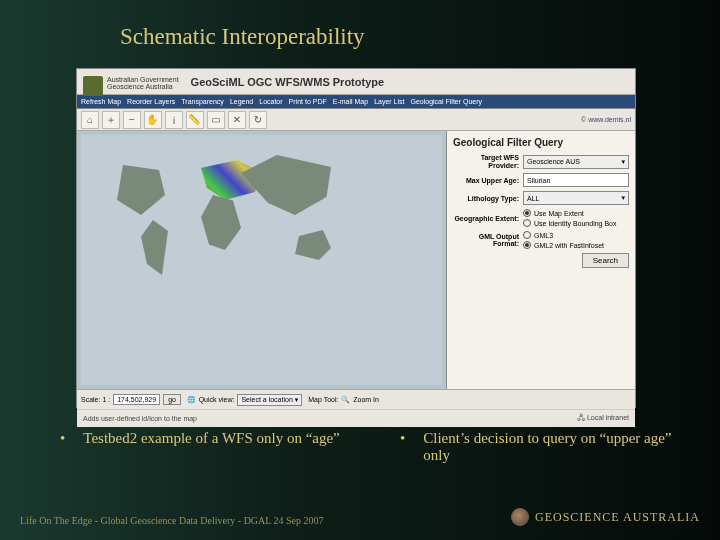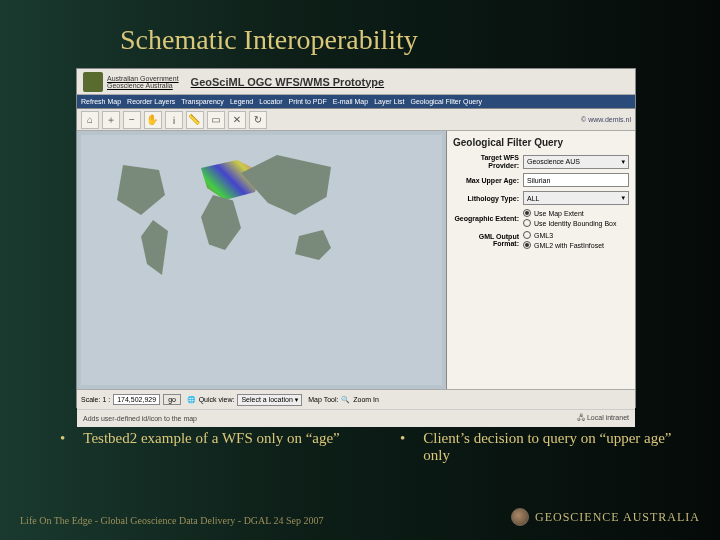--- a/index.html
+++ b/index.html
@@ -10,36 +10,35 @@
     color: #000;
     overflow: hidden;
     position: relative;
   }
   .slide-bg {
     position: absolute; inset: 0;
     background: linear-gradient(to right, #1a3a2f 0%, #0d1f18 40%, #050a08 100%);
   }
   .slide-title {
     position: absolute; top: 24px; left: 120px;
-    font-size: 28px; color: #dac77a;
+    font-size: 23px; color: #dac77a;
     font-family: "Times New Roman", serif;
   }
   .screenshot {
     position: absolute; top: 68px; left: 76px;
     width: 560px; height: 340px;
     background: #d6d4cc;
     border: 1px solid #888;
     font-size: 9px;
   }
   .site-header {
     height: 26px; background: #e8e6de;
-    display: flex; align-items: center;
+    display: flex; align-items: flex-start;
     padding: 7px 6px;
     border-bottom: 1px solid #aaa;
-    text-decoration: underline;
   }
   .crest { width: 20px; height: 20px; background: #5a6b2f; border-radius: 2px; margin-right: 4px; }
   .gov-text { font-size: 7px; color: #333; line-height: 1; margin-right: 12px; }
   .site-title { font-weight: bold; color: #333; font-size: 11px; }
   .menubar {
     height: 14px; background: #2a4a7a;
     display: flex; align-items: center;
     padding: 0 4px; gap: 6px;
     color: #fff; font-size: 7px;
     border-bottom: 1px solid #888;
@@ -222,20 +221,23 @@
             <span class="radio"></span>
             <span>GML3</span>
           </label>
           <label class="radio-item">
             <span class="radio checked"></span>
             <span>GML2 with FastInfoset</span>
           </label>
         </div>
       </div>
 
+      <div class="search-btn-row">
+        <button class="search-btn">Search</button>
+      </div>
     </div>
   </div>
 
   <div class="statusbar">
     <div class="status-seg">
       <span>Scale: 1 :</span>
       <span class="status-input">174,502,929</span>
       <span class="go-btn">go</span>
     </div>
     <div class="status-seg">

